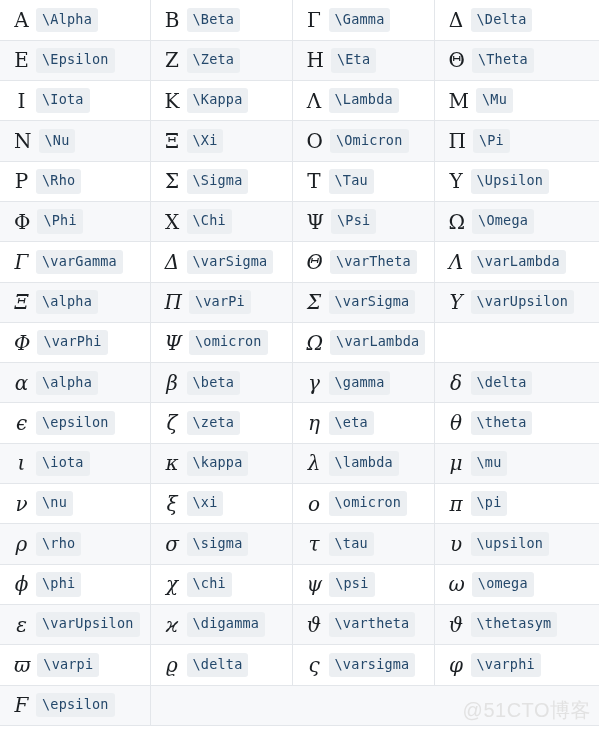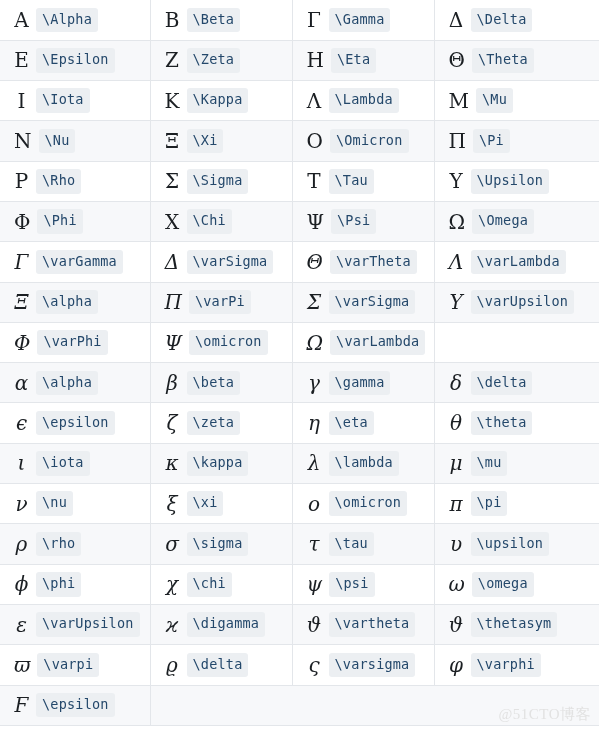--- a/index.html
+++ b/index.html
@@ -69,22 +69,22 @@
     border-radius: 3px;
     padding: 5px 6px 6px 6px;
     display: inline-block;
     letter-spacing: 0.2px;
   }
 
   #watermark {
     position: absolute;
     right: 8px;
     bottom: 6px;
-    font-family: Liberation Serif, serif;
-    font-size: 15px;
+    font-family: Liberation Sans, sans-serif;
+    font-size: 20px;
     color: #e2e2e2;
     letter-spacing: 0.5px;
     pointer-events: none;
     user-select: none;
   }
 </style>
 </head>
 <body>
 
 <table id="symbol-table">

